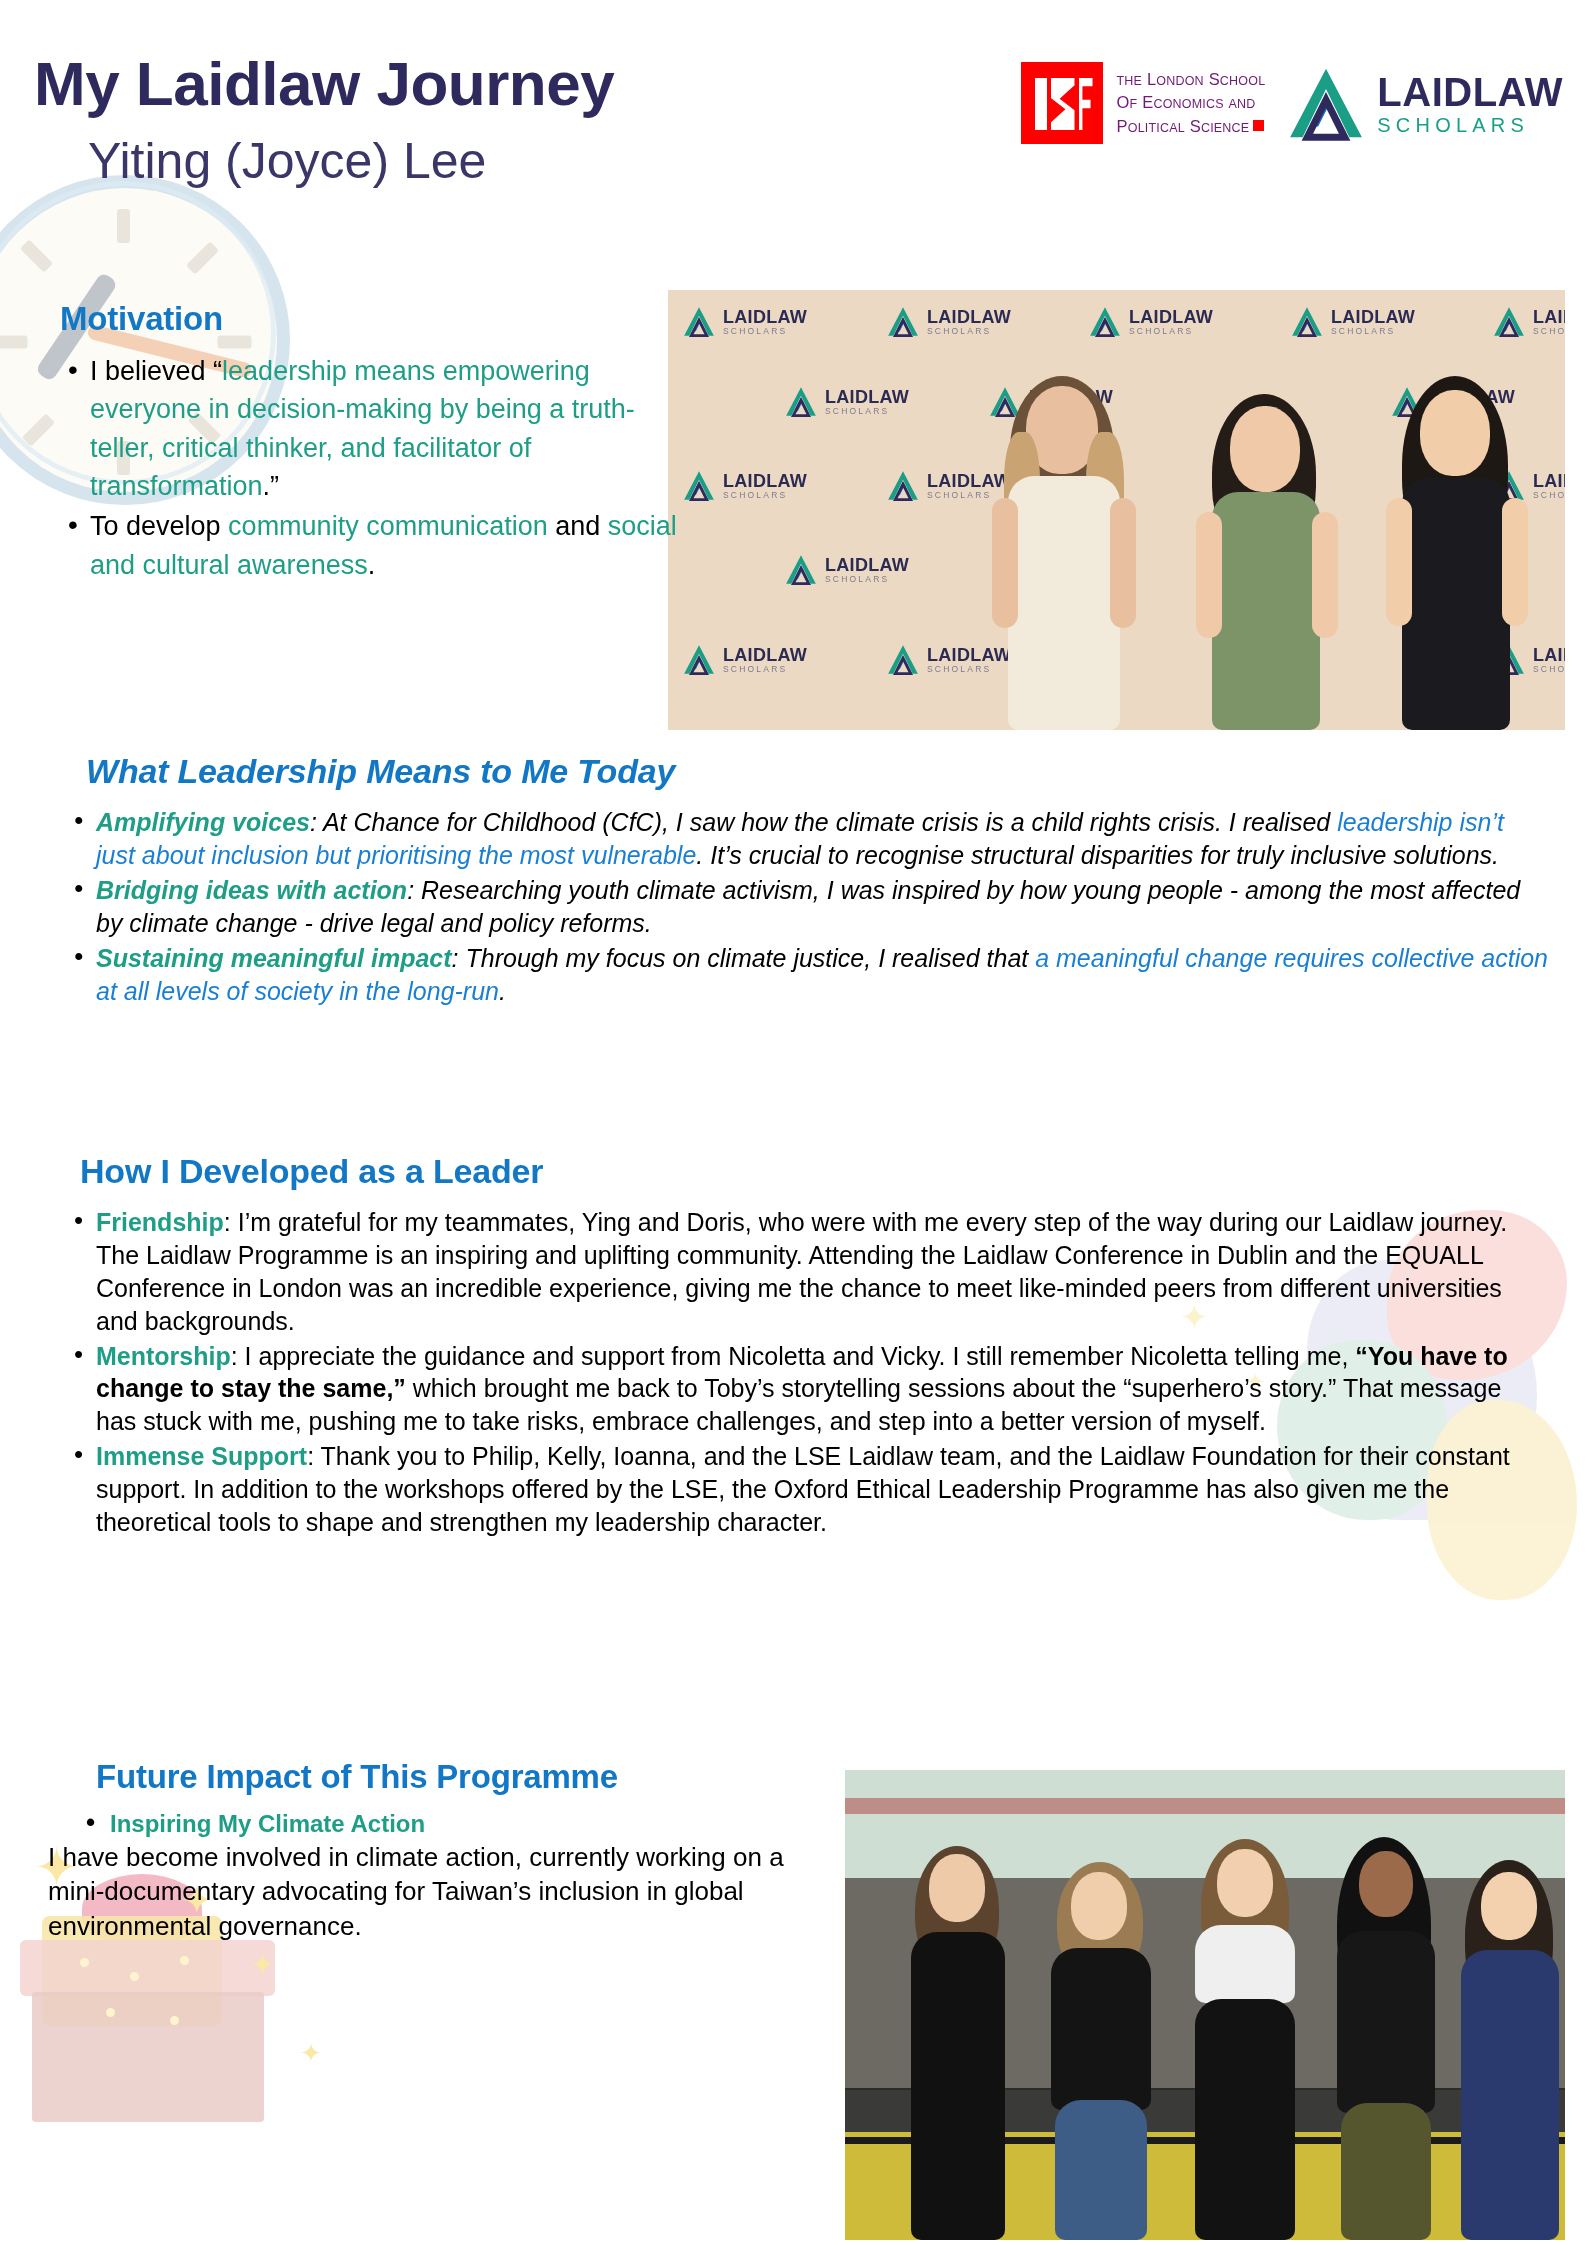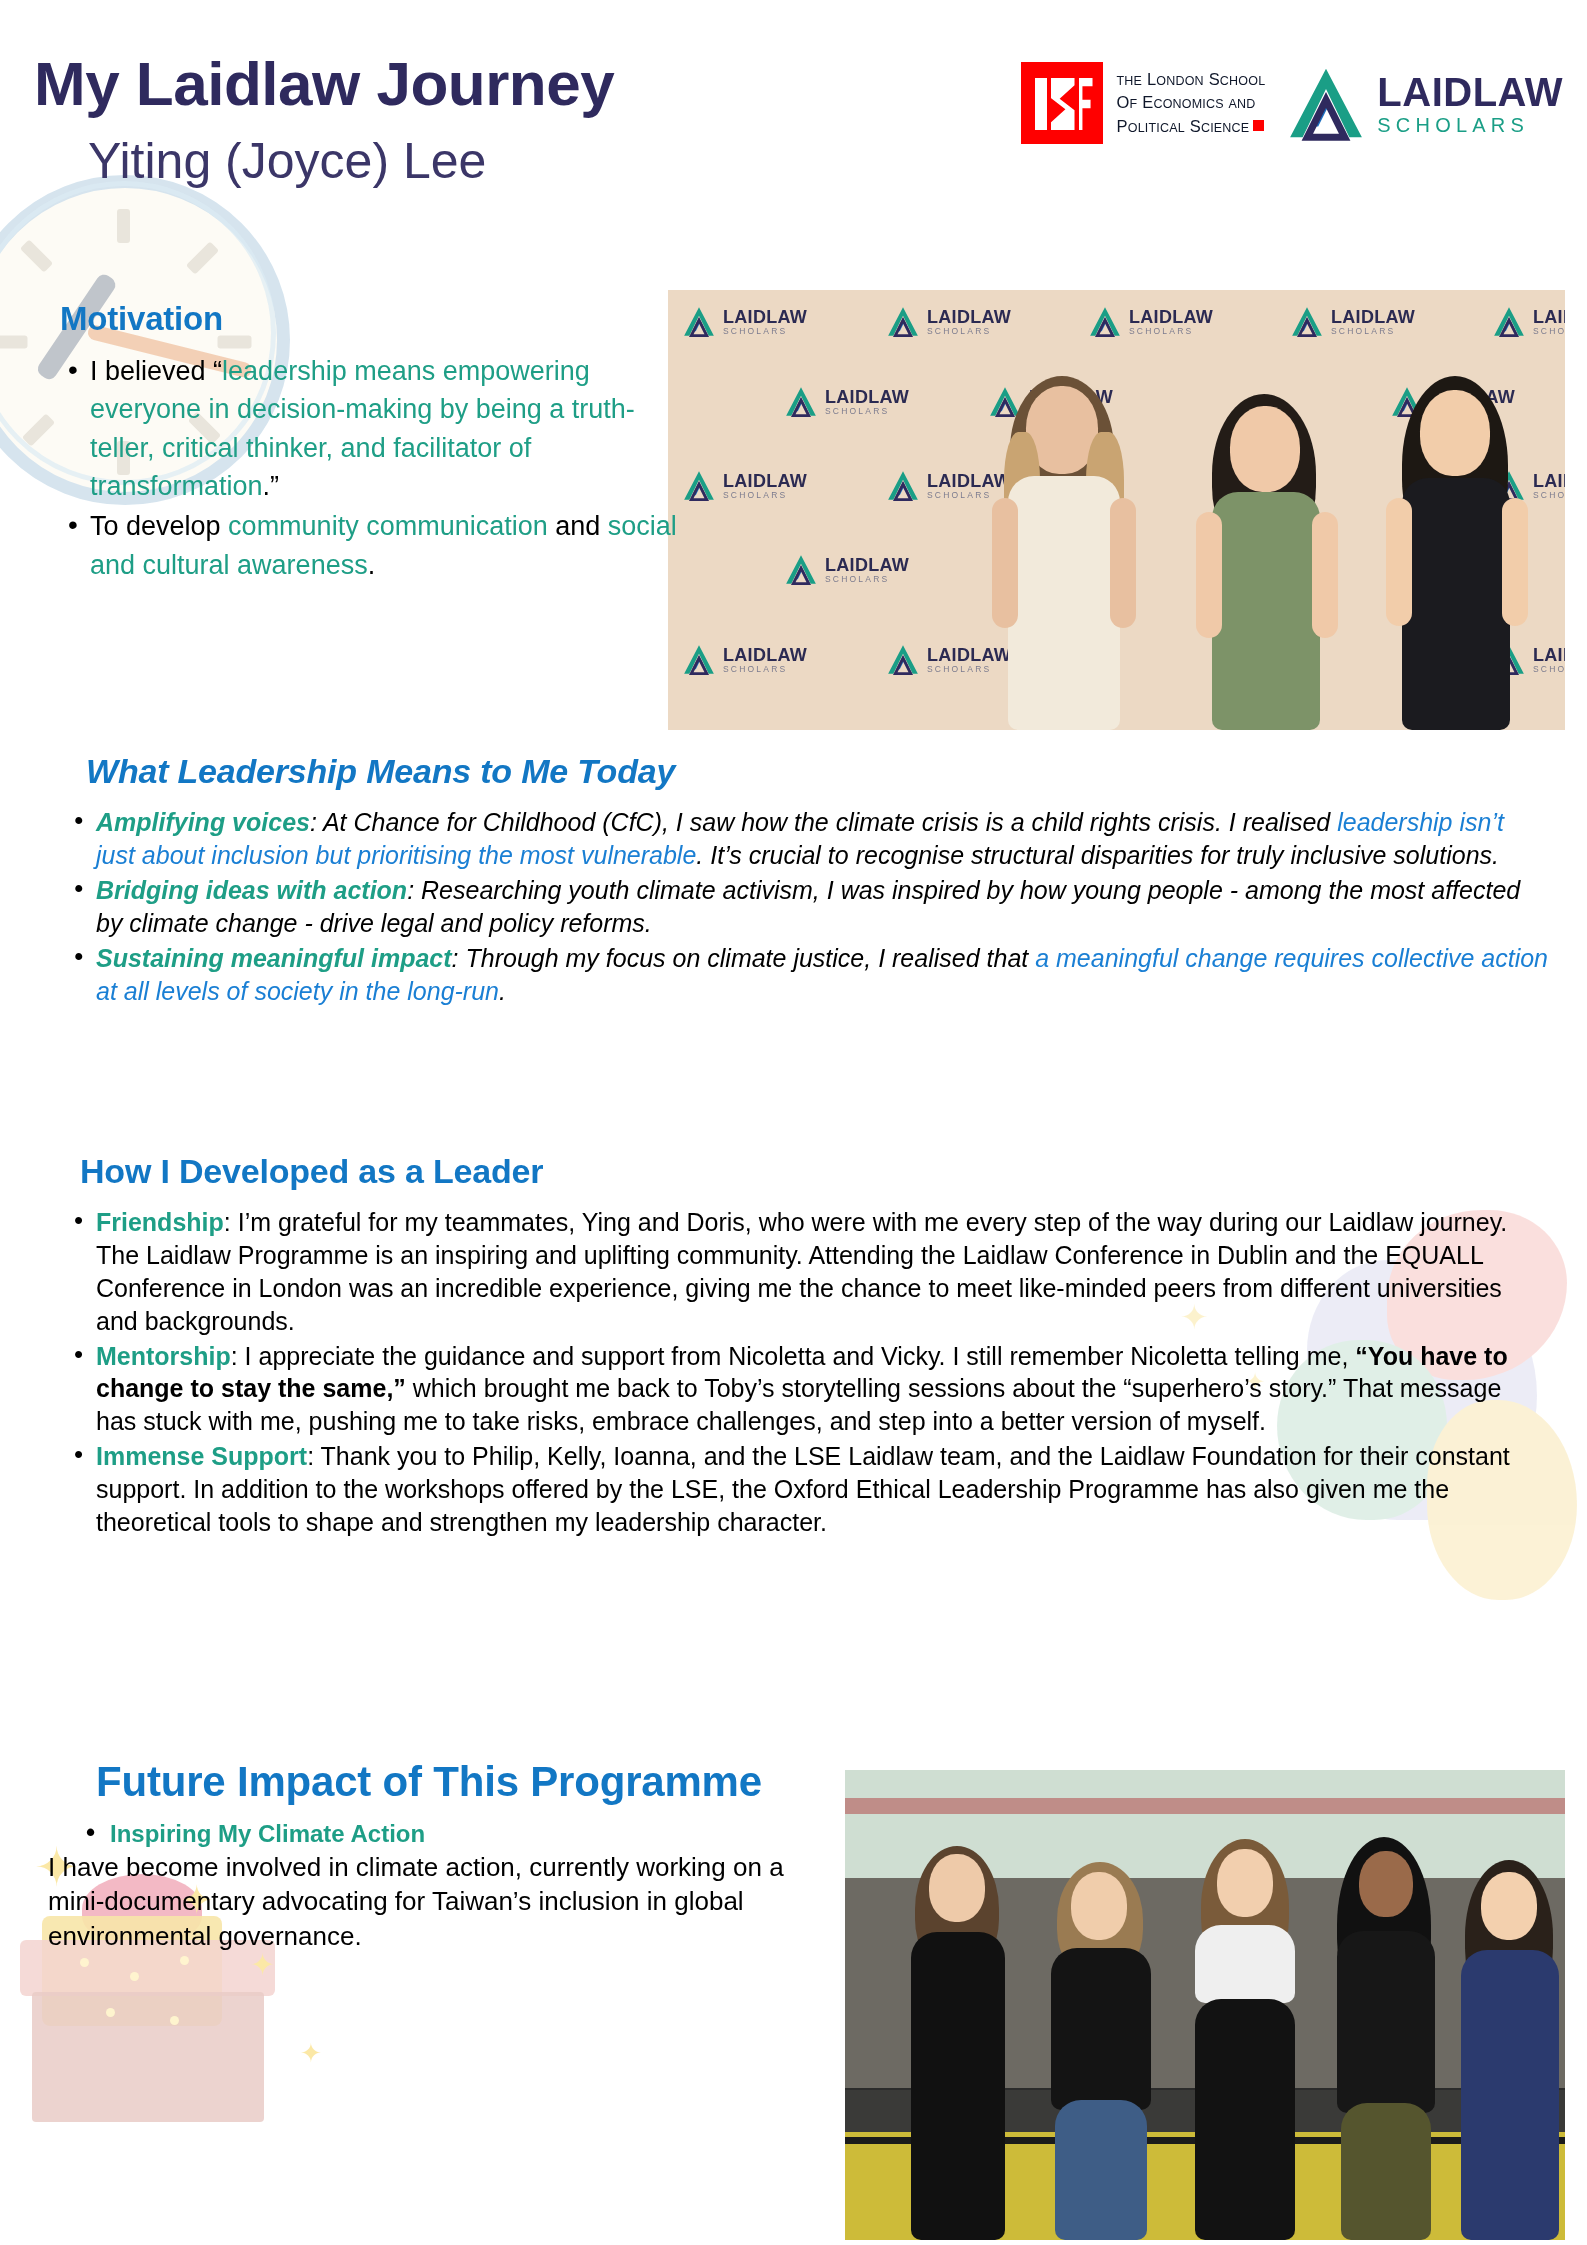--- a/index.html
+++ b/index.html
@@ -65,21 +65,21 @@
   .lse-mark {
     width: 82px; height: 82px; background: #ff0000;
     position: relative; display: block;
   }
   .lse-mark .l1, .lse-mark .l2, .lse-mark .l3 { position:absolute; background:#fff; }
   .lse-mark .l1 { left: 14px; top: 16px; width: 12px; height: 52px; }
   .lse-mark .l2 { left: 30px; top: 16px; width: 24px; height: 52px;
      clip-path: polygon(0 0,100% 0,100% 14%,38% 40%,100% 62%,100% 100%,0 100%,0 86%,62% 60%,0 38%); }
   .lse-mark .l3 { left: 58px; top: 16px; width: 14px; height: 52px;
      clip-path: polygon(0 0,100% 0,100% 16%,28% 16%,28% 42%,86% 42%,86% 58%,28% 58%,28% 100%,0 100%); }
-  .lse-words { font-size: 16.5px; line-height: 1.42; color: #0f172a; letter-spacing: .2px; white-space: nowrap; }
+  .lse-words { font-size: 16.5px; line-height: 1.42; color: #701a75; letter-spacing: .2px; white-space: nowrap; }
   .lse-words .sc { font-size: 12.5px; }
   .lse-words .redsq { display:inline-block; width:11px;height:11px;background:#ff0000;margin-left:4px;vertical-align:1px;}
 
   .laidlaw-logo { display: flex; align-items: center; gap: 12px; }
   .laidlaw-words { line-height: 1; }
   .laidlaw-words .lw1 { font-size: 40px; font-weight: bold; color: #2f2a5e; letter-spacing: .5px; }
   .laidlaw-words .lw2 { font-size: 20px; color: #1a9e86; letter-spacing: 5.2px; margin-top: 3px; }
 
   
   .h2 {
@@ -138,21 +138,21 @@
   .sec-leadership .h2 { margin-left: 38px; margin-bottom: 15px; font-size: 34px; }
   .sec-leadership ul.bl { margin-left: 18px; }
   .sec-leadership .body-text { font-size: 25px; line-height: 1.32; }
 
   .sec-developed { position: absolute; left: 48px; top: 1152px; width: 1500px; z-index: 3; }
   .sec-developed .h2 { margin-left: 32px; margin-bottom: 15px; font-size: 34px; }
   .sec-developed ul.bl { margin-left: 18px; }
   .sec-developed .body-text { font-size: 25px; line-height: 1.315; }
 
   .sec-future { position: absolute; left: 48px; top: 1758px; width: 760px; z-index: 3; }
-  .sec-future .h2 { margin-left: 48px; margin-bottom: 14px; font-size: 42px; }
+  .sec-future .h2 { margin-left: 48px; margin-bottom: 14px; font-size: 33px; }
   .sec-future .fi-head { font-weight: bold; color: #1e9e86; font-size: 24px; margin-left: 62px; position: relative; }
   .sec-future .fi-head:before { content:"•"; position:absolute; left:-24px; top:-3px; font-size:26px; color:#000;}
   .sec-future .fi-body { font-size: 26px; line-height: 1.32; color:#000; margin-top: 2px; }
   .sec-future .fi-block { margin-bottom: 14px; }
 </style>
 </head>
 <body>
 
 <div class="poster">
 

